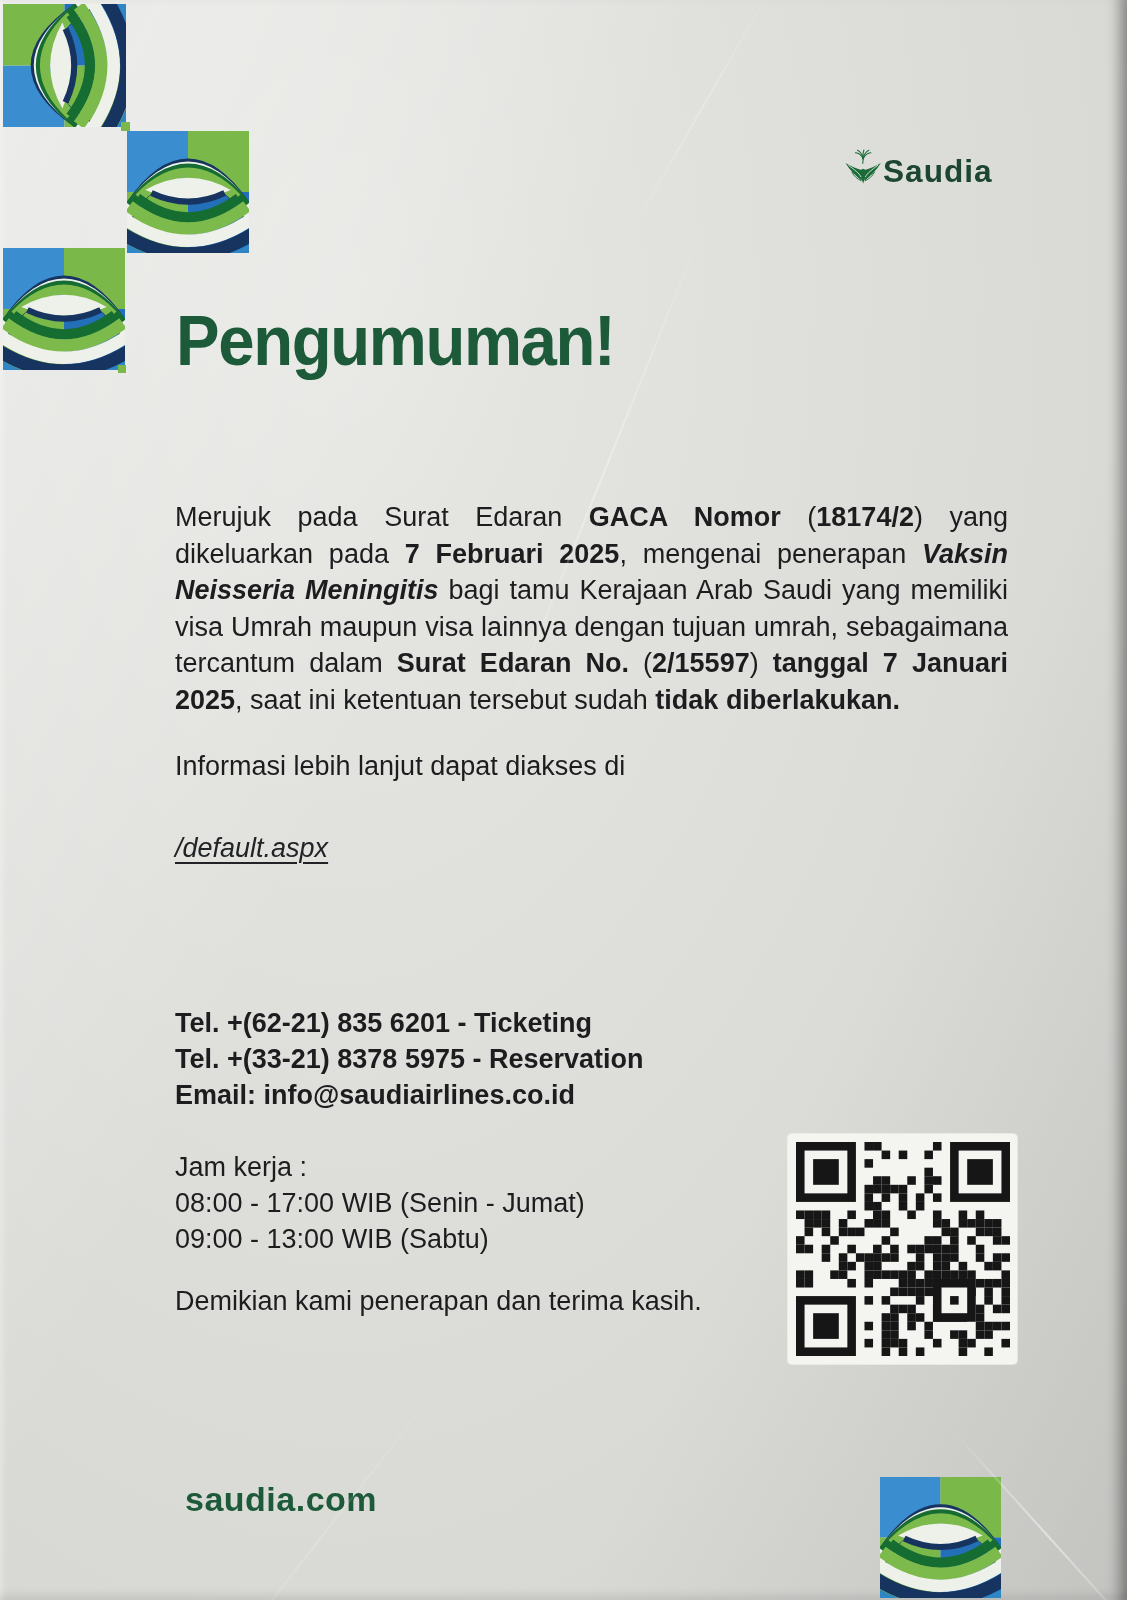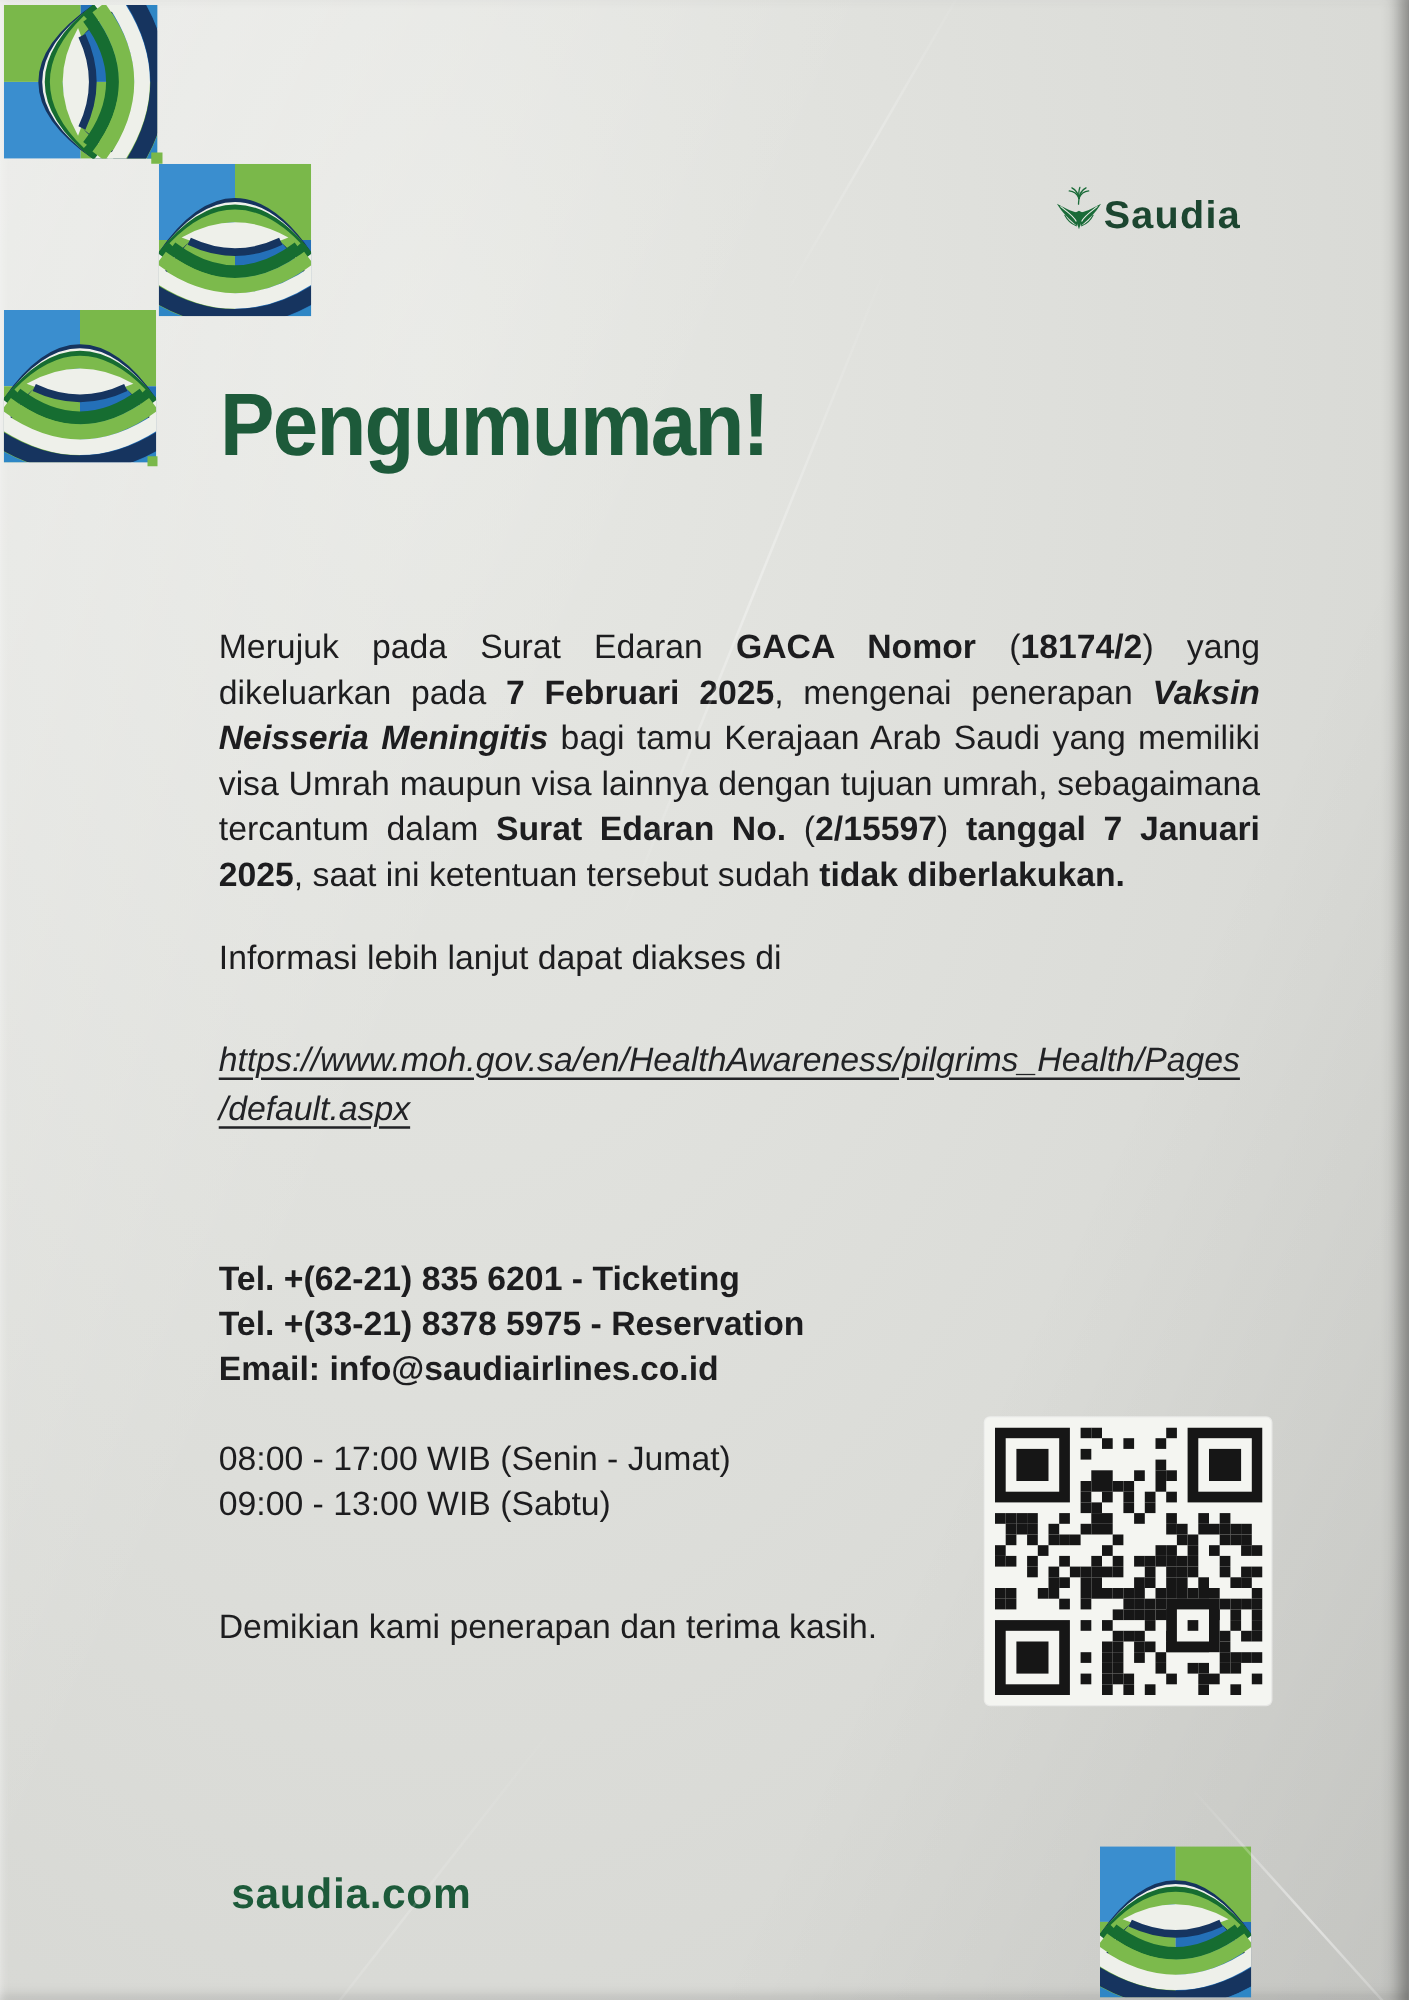--- a/index.html
+++ b/index.html
@@ -49,21 +49,21 @@
   .col{position:absolute;left:175px;width:833px;font-size:27px;margin-top:43px;}
   .para{top:456px;line-height:36.5px;text-align:justify;}
   .b{font-weight:bold;}
   .i{font-style:italic;}
   .info{top:708px;}
   .linkblk{top:786px;line-height:39px;font-style:italic;color:#222326;}
   .linkblk .lnk{text-decoration:underline;text-underline-offset:5px;text-decoration-thickness:2px;cursor:pointer;}
   .contact{top:962px;line-height:36px;font-weight:bold;}
   .hours{top:1106px;line-height:36px;}
   .closing{top:1243px;}
-  .website{position:absolute;left:185px;top:1480px;font-size:34px;font-weight:bold;color:#1d5a3a;letter-spacing:0.5px;margin-top:16px;}
+  .website{position:absolute;left:185px;top:1480px;font-size:34px;font-weight:bold;color:#1d5a3a;letter-spacing:0.5px;}
 
   
   .qr-panel{position:absolute;left:788px;top:1134px;width:229px;height:230px;
     background:#f4f5f1;border-radius:4px;display:flex;align-items:center;justify-content:center;
     box-shadow:0 0 0 1px rgba(255,255,255,0.5);}
 </style>
 </head>
 <body>
 
 <div class="poster">
@@ -133,31 +133,31 @@
     <div class="wordmark">Saudia</div>
   </div>
 
   <div class="title">Pengumuman!</div>
 
   <p class="col para"><span>Merujuk pada Surat Edaran </span><span class="b">GACA Nomor</span><span> (</span><span class="b">18174/2</span><span>) yang dikeluarkan pada </span><span class="b">7 Februari 2025</span><span>, mengenai penerapan </span><span class="b i">Vaksin Neisseria Meningitis</span><span> bagi tamu Kerajaan Arab Saudi yang memiliki visa Umrah maupun visa lainnya dengan tujuan umrah, sebagaimana tercantum dalam </span><span class="b">Surat Edaran No.</span><span> (</span><span class="b">2/15597</span><span>) </span><span class="b">tanggal 7 Januari 2025</span><span>, saat ini ketentuan tersebut sudah </span><span class="b">tidak diberlakukan.</span></p>
 
   <div class="col info">Informasi lebih lanjut dapat diakses di</div>
 
   <div class="col linkblk">
-    <div class="lnk">https://www.moh.gov.sa/en/HealthAwareness/pilgrims_Health/Pages</div>
     <div class="lnk">/default.aspx</div>
   </div>
 
   <div class="col contact">
     <div>Tel. +(62-21) 835 6201 - Ticketing</div>
     <div>Tel. +(33-21) 8378 5975 - Reservation</div>
     <div>Email: info@saudiairlines.co.id</div>
   </div>
 
   <div class="col hours">
+    <div>Jam kerja :</div>
     <div>08:00 - 17:00 WIB (Senin - Jumat)</div>
     <div>09:00 - 13:00 WIB (Sabtu)</div>
   </div>
 
   <div class="col closing">Demikian kami penerapan dan terima kasih.</div>
 
   <div class="qr-panel">
     <svg id="qr" width="214" height="214" viewBox="0 0 200 200">
         <rect x="0" y="0" width="200" height="200" fill="#f4f5f1"></rect>
         <rect x="64" y="0" width="8" height="8" fill="#161616"></rect>

